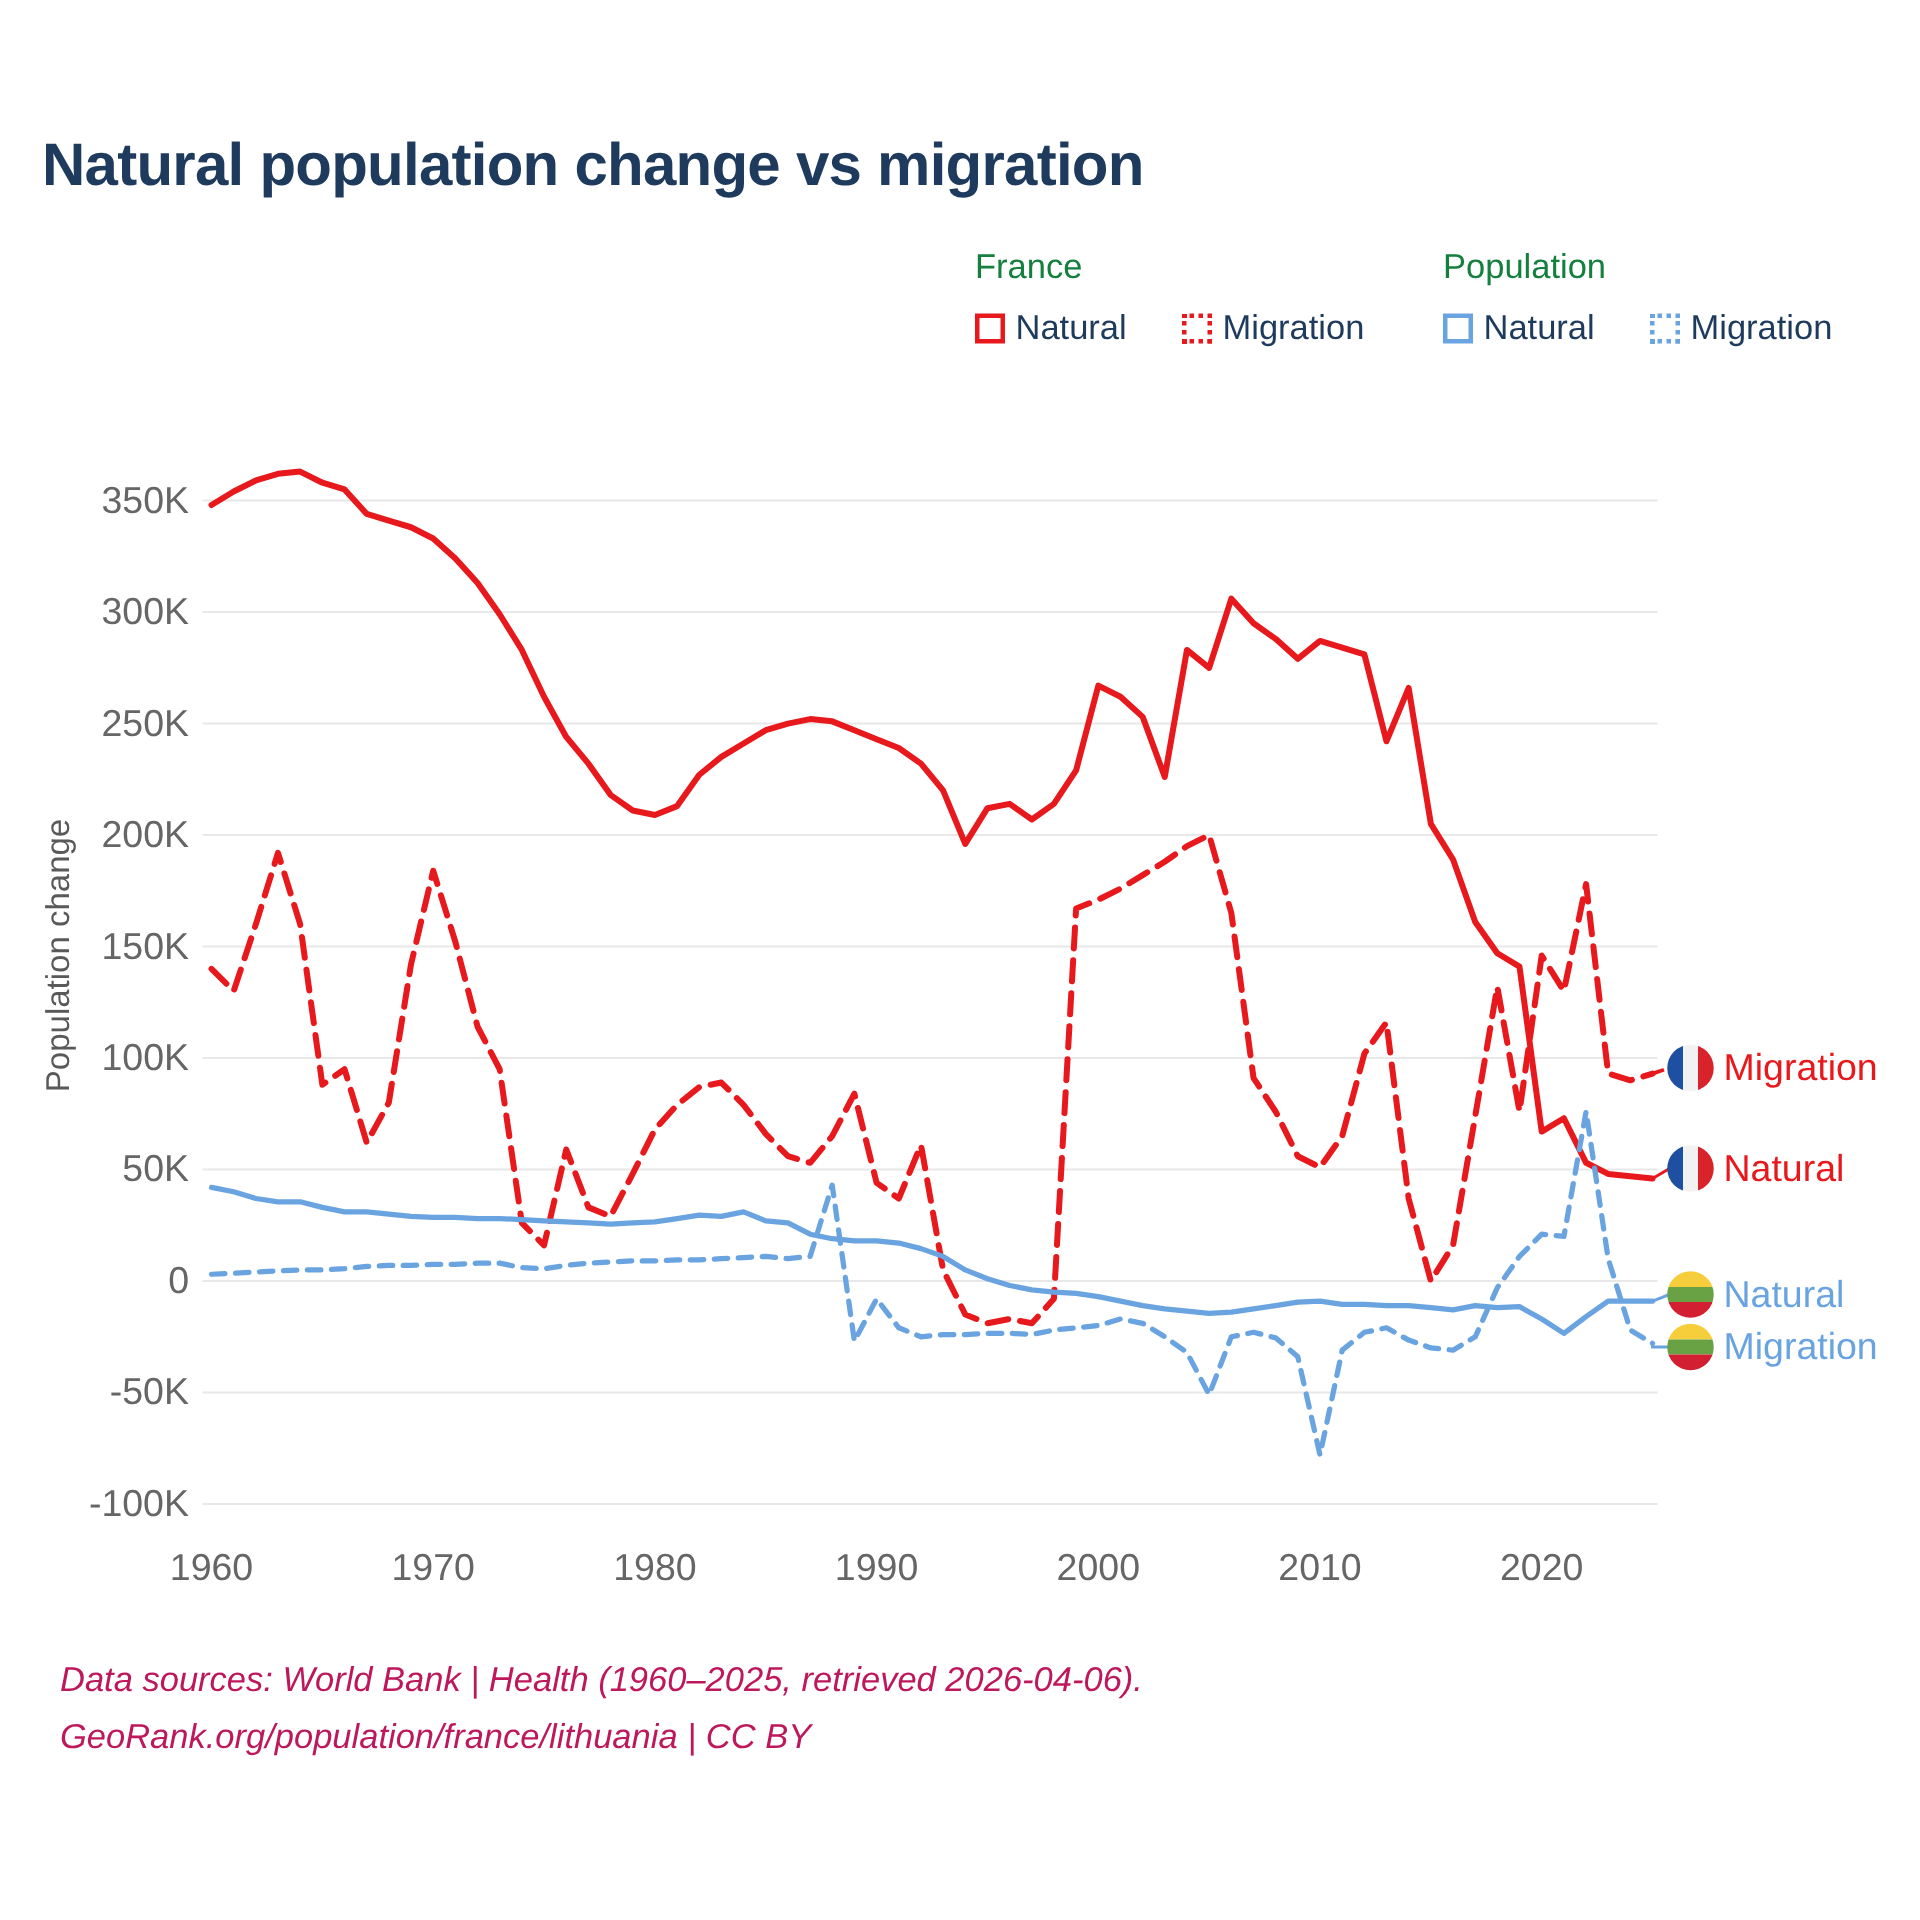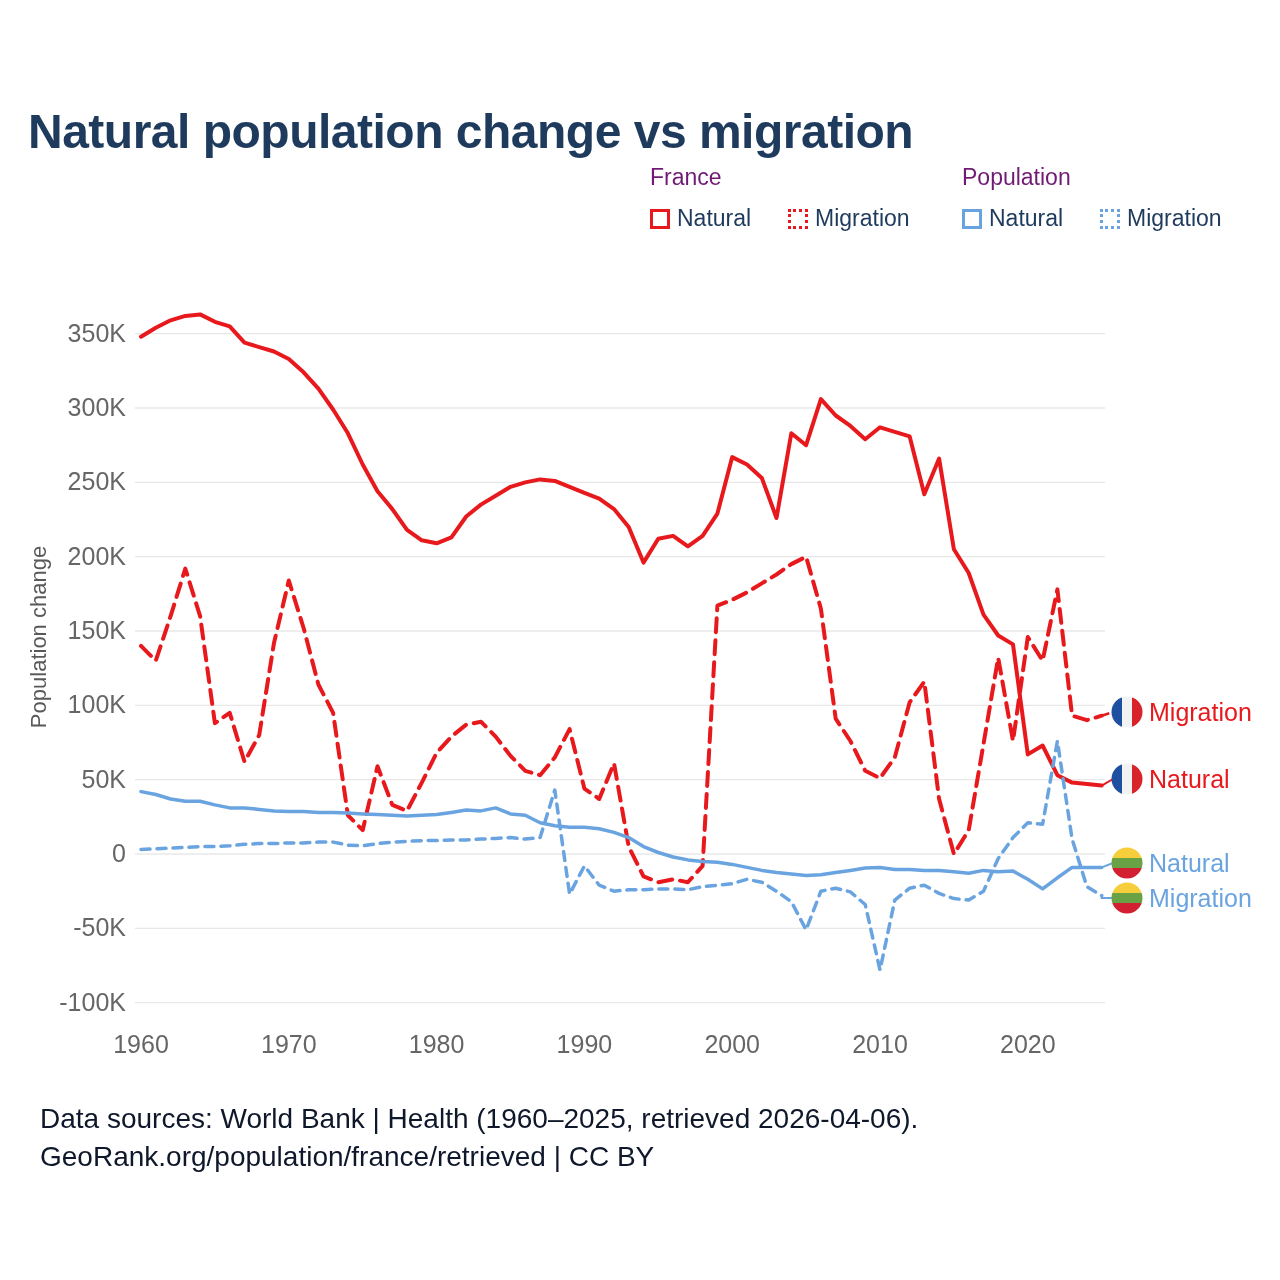--- a/index.html
+++ b/index.html
@@ -1,22 +1,22 @@
 <!DOCTYPE html>
 <html><head>
 <meta charset="utf-8">
 <style>
   html,body{margin:0;padding:0;background:#ffffff;}
   .page{position:relative;width:1280px;height:1280px;background:#fff;overflow:hidden;
         font-family:"Liberation Sans", sans-serif;}
-  .page-title{position:absolute;left:28px;top:104px;font-size:48px;font-weight:bold;
+  .page-title{position:absolute;left:28px;top:88px;font-size:40px;font-weight:bold;
         color:#1e3a5c;letter-spacing:-0.5px;}
   
   .legend{position:absolute;top:0;left:0;width:100%;height:0;}
-  .legend-country{position:absolute;font-size:23px;color:#701a75;top:164px;}
+  .legend-country{position:absolute;font-size:23px;color:#15803d;top:164px;}
   .lc-france{left:650px;}
   .lc-lith{left:962px;}
   .legend-item{position:absolute;top:205px;display:flex;align-items:center;font-size:23px;color:#1e3a5c;}
   .li-fr-nat{left:650px;}
   .li-fr-mig{left:788px;}
   .li-lt-nat{left:962px;}
   .li-lt-mig{left:1100px;}
   .swatch{width:20px;height:20px;margin-right:7px;box-sizing:border-box;background:#fff;}
   .sw-red-solid{border:3px solid #e8191c;}
   .sw-red-dot{border:3px dotted #e8191c;}
@@ -25,21 +25,21 @@
   
   .chart-svg{position:absolute;left:0;top:0;}
   
   .end-label{position:absolute;display:flex;align-items:center;font-size:25px;}
   .end-label .flag{margin-right:6px;flex:0 0 auto;}
   .el-fr-mig{left:1111px;top:696px;color:#e8191c;}
   .el-fr-nat{left:1111px;top:763px;color:#e8191c;}
   .el-lt-nat{left:1111px;top:847px;color:#6aa4e0;}
   .el-lt-mig{left:1111px;top:882px;color:#6aa4e0;}
   
-  .footer{position:absolute;left:40px;top:1100px;font-size:28px;color:#0f172a;line-height:38px;}
+  .footer{position:absolute;left:40px;top:1100px;font-size:23px;color:#be185d;line-height:38px;font-style:italic;}
 </style>
 </head>
 <body>
 
 <div class="page">
 
   <div class="page-title">Natural population change vs migration</div>
 
   <div class="legend">
     <div class="legend-country lc-france">France</div>
@@ -153,16 +153,16 @@
         <rect x="0" y="0" width="32" height="11" fill="#f6ce3c"></rect>
         <rect x="0" y="11" width="32" height="10" fill="#68a244"></rect>
         <rect x="0" y="21" width="32" height="11" fill="#d21f32"></rect>
       </g>
     </svg>
     <span>Migration</span>
   </div>
 
   <div class="footer">
     <div>Data sources: World Bank | Health (1960–2025, retrieved 2026-04-06).</div>
-    <div>GeoRank.org/population/france/retrieved | CC BY</div>
+    <div>GeoRank.org/population/france/lithuania | CC BY</div>
   </div>
 
 </div>
 
 </body></html>

